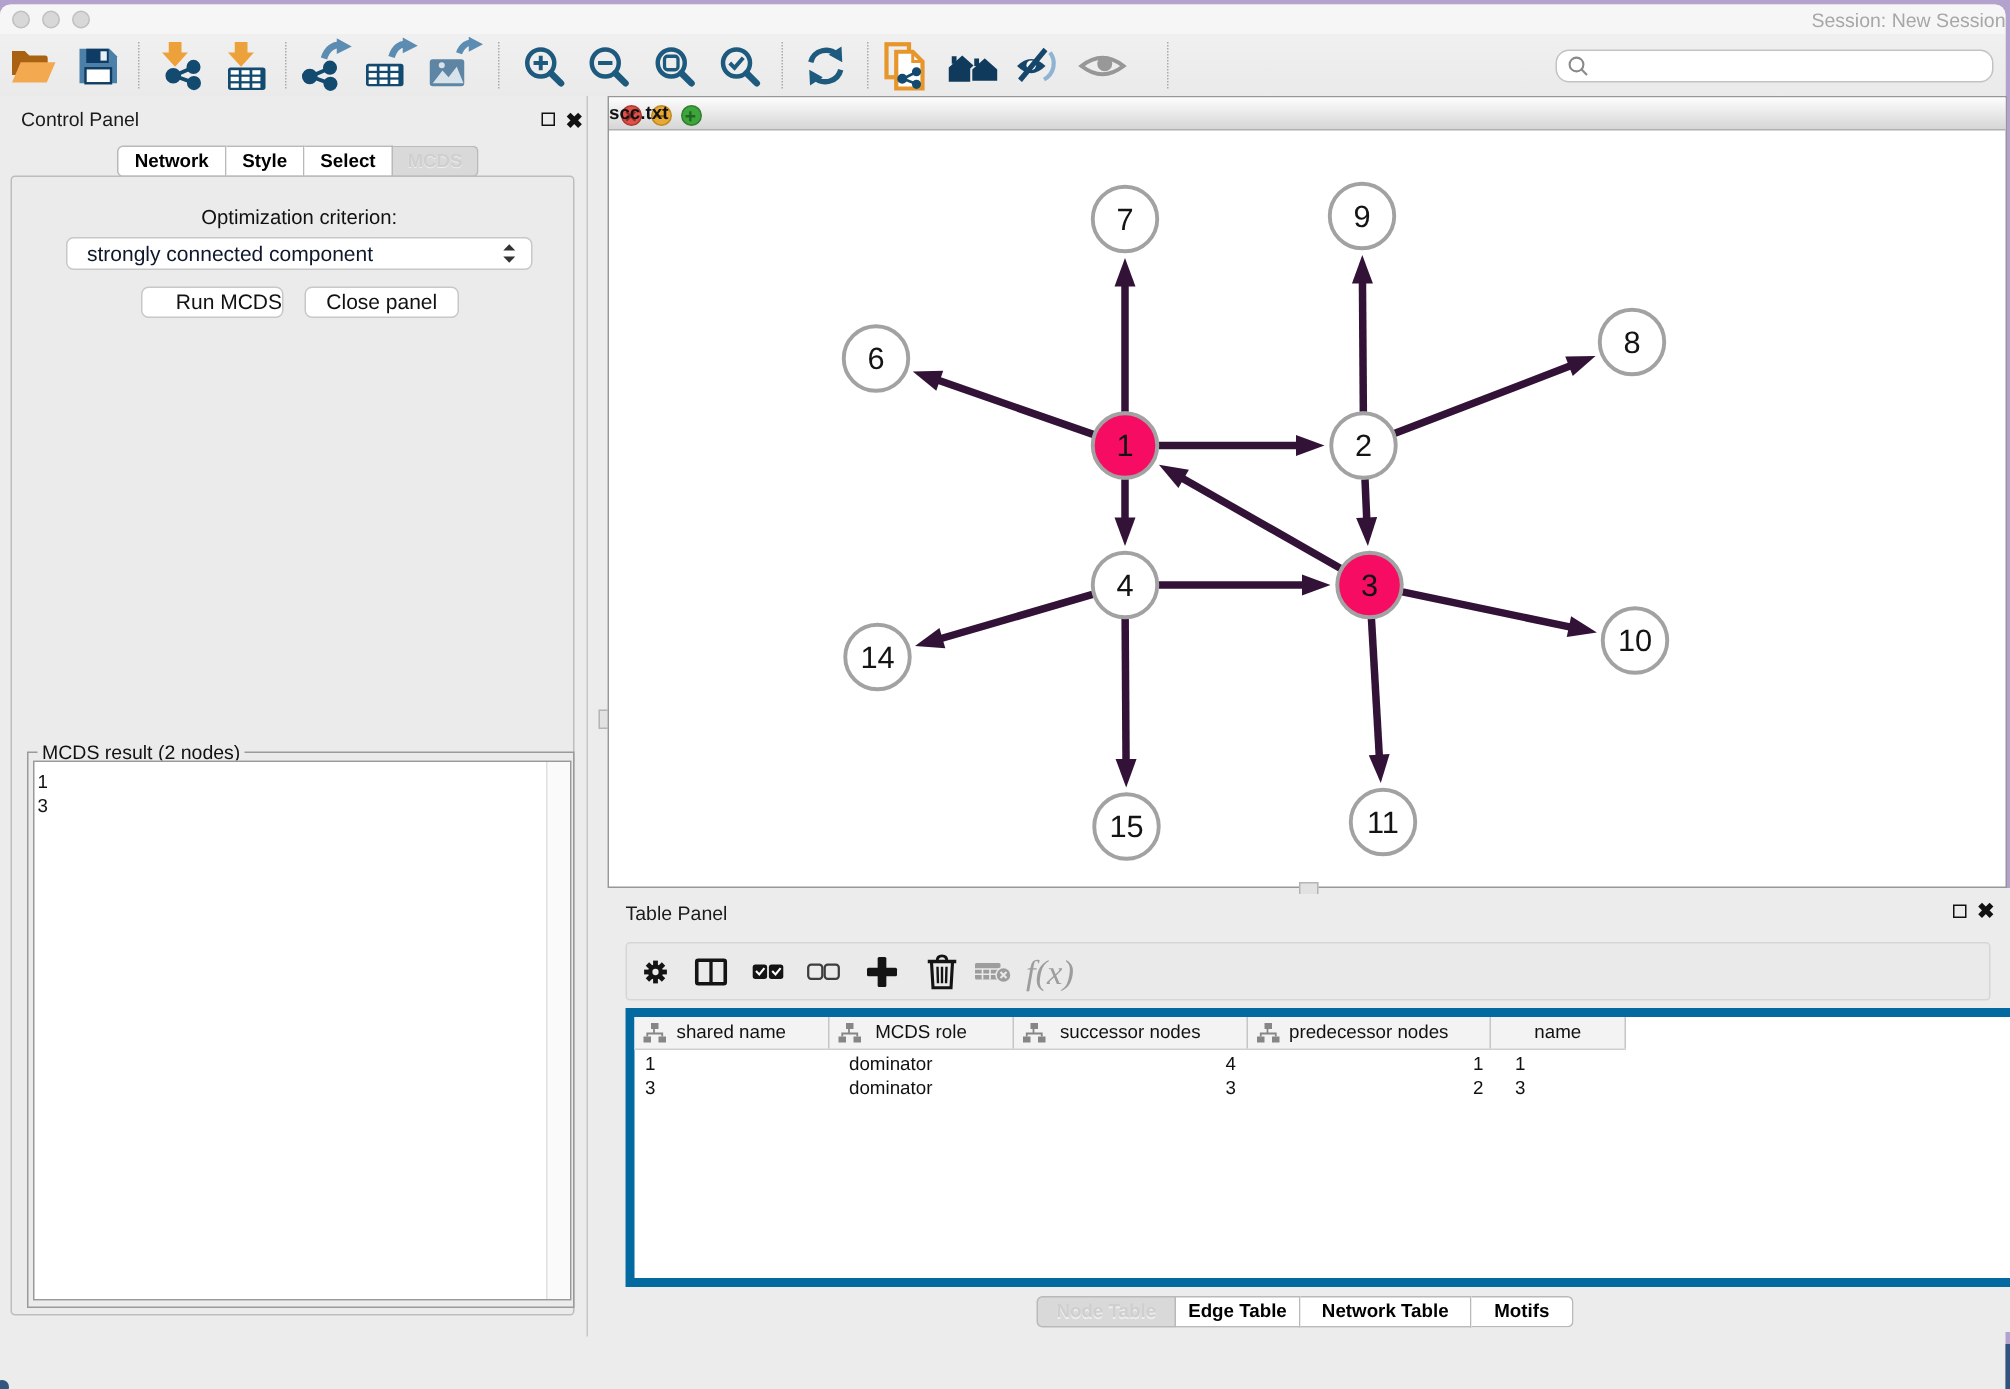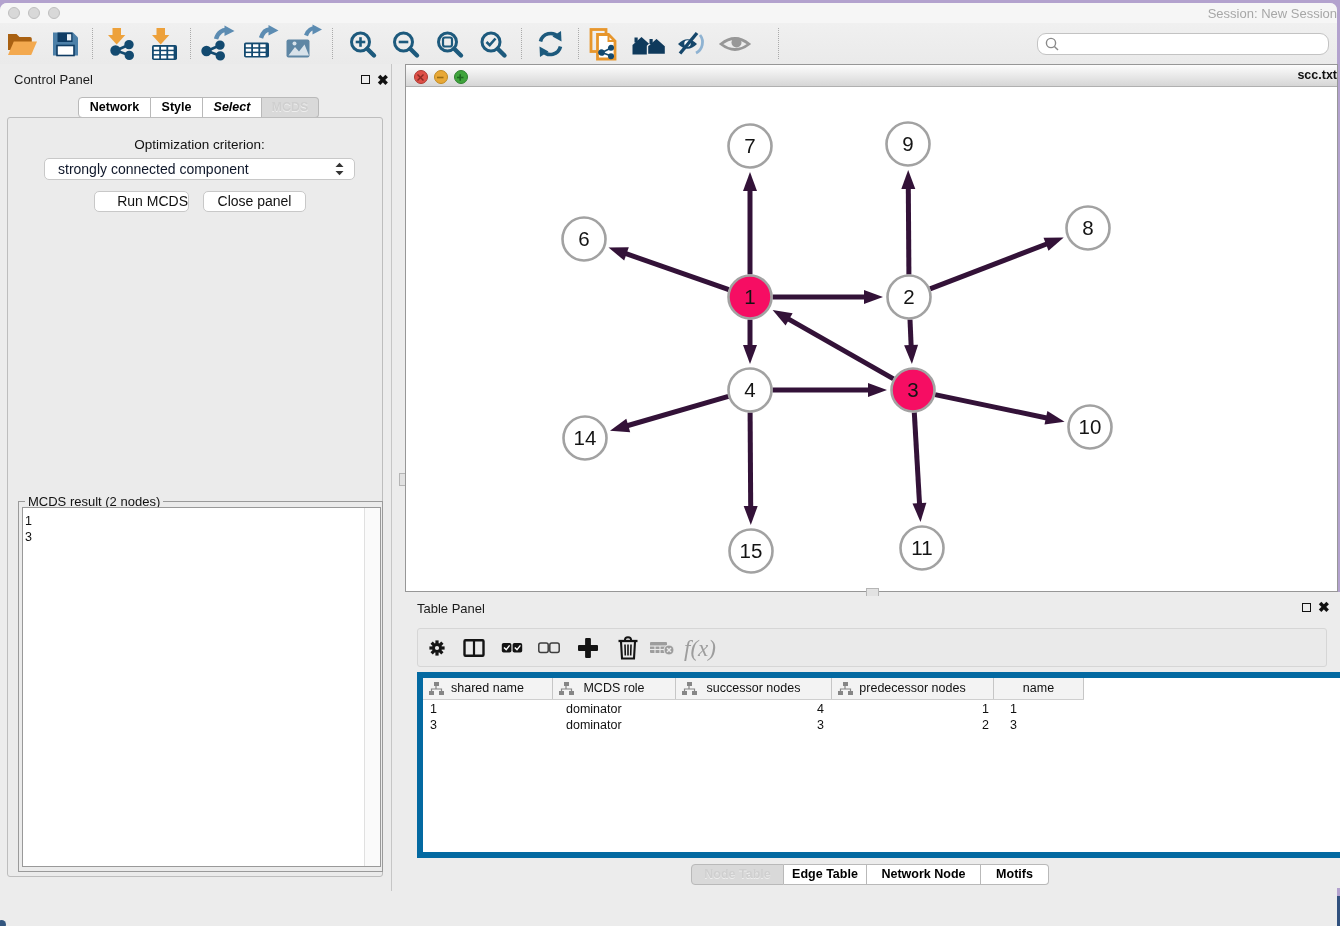--- a/index.html
+++ b/index.html
@@ -55,21 +55,21 @@
 #vsplit{position:absolute;left:391px;top:61px;width:14px;height:827px;background:#ececec;
         border-left:1px solid #c6c6c6;}
 #vgrip{position:absolute;left:7px;top:409px;width:6px;height:11px;background:#e2e2e2;border:1px solid #b5b5b5;}
 #hsplit{position:absolute;left:405px;top:589px;width:935px;height:8px;background:#ececec;}
 #hgrip{position:absolute;left:461px;top:-4px;width:11px;height:7px;background:#e2e2e2;border:1px solid #b5b5b5;}
 
 #netframe{position:absolute;left:405px;top:61px;width:933px;height:528px;
           border:1px solid #979797;box-sizing:border-box;background:#fff;}
 #nettitle{position:absolute;left:0;top:0;width:100%;height:22px;
           background:linear-gradient(#fdfdfd,#d6d6d6);border-bottom:1px solid #b0b0b0;box-sizing:border-box;}
-#nettext{position:absolute;top:3px;left:0;width:100%;text-align:right;font-size:12.5px;
+#nettext{position:absolute;top:3px;left:0;width:100%;text-align:left;font-size:12.5px;
          font-weight:bold;color:#111;}
 .mbtn{position:absolute;top:5px;width:14px;height:14px;border-radius:50%;box-sizing:border-box;}
 
 #tpanel{position:absolute;left:405px;top:593px;width:935px;height:292px;background:#ececec;}
 
 #ttoolbar{position:absolute;left:12px;top:32px;width:910px;height:39px;
           background:#eaeaea;border:1px solid #d6d6d6;border-radius:3px;box-sizing:border-box;}
 #ttable{position:absolute;left:12px;top:76px;width:1022px;height:186px;background:#fff;
         border:6px solid #0369a1;box-sizing:border-box;}
 #thead{position:absolute;left:0;top:0;height:21px;background:#f3f3f3;border-bottom:1px solid #cfcfcf;}
@@ -254,21 +254,21 @@
       </svg>
     </div>
   </div>
   <div id="cpanel">
     <div id="cphead">Control Panel</div>
     <div class="dockbtn" style="left:361px;"></div>
     <div class="closex" style="left:377px;">✖</div>
     <div class="tabrow" style="left:78px;top:33px;">
       <div class="tab first" style="width:71px;">Network</div>
       <div class="tab" style="width:51px;">Style</div>
-      <div class="tab" style="width:58px;font-style:italic;">Select</div>
+      <div class="tab" style="width:58px;">Select</div>
       <div class="tab sel last" style="width:56px;">MCDS</div>
     </div>
     <div id="cpbody"></div>
     <div id="optlabel">Optimization criterion:</div>
     <div id="optsel"><span style="padding-left:13px;">strongly connected component</span>
       <svg width="11" height="14" style="position:absolute;right:9px;top:3px;">
         <path d="M1.5 5 L5.5 0.8 L9.5 5 Z" fill="#333"></path>
         <path d="M1.5 9 L5.5 13.2 L9.5 9 Z" fill="#333"></path>
       </svg>
     </div>
@@ -467,19 +467,19 @@
       <div class="td" style="left:587px;top:23px;">1</div>
       <div class="td" style="left:7px;top:39px;">3</div>
       <div class="td" style="left:143px;top:39px;">dominator</div>
       <div class="td" style="left:253px;top:39px;width:148px;text-align:right;">3</div>
       <div class="td" style="left:409px;top:39px;width:157px;text-align:right;">2</div>
       <div class="td" style="left:587px;top:39px;">3</div>
     </div>
     <div class="btabrow" style="left:286px;top:268px;">
       <div class="tab first sel" style="width:91px;">Node Table</div>
       <div class="tab" style="width:82px;">Edge Table</div>
-      <div class="tab" style="width:113px;">Network Node</div>
+      <div class="tab" style="width:113px;">Network Table</div>
       <div class="tab last" style="width:67px;">Motifs</div>
     </div>
   </div>
 </div>
 <div id="wallbr"></div>
 <div id="bldot"></div>
 
 </body></html>

